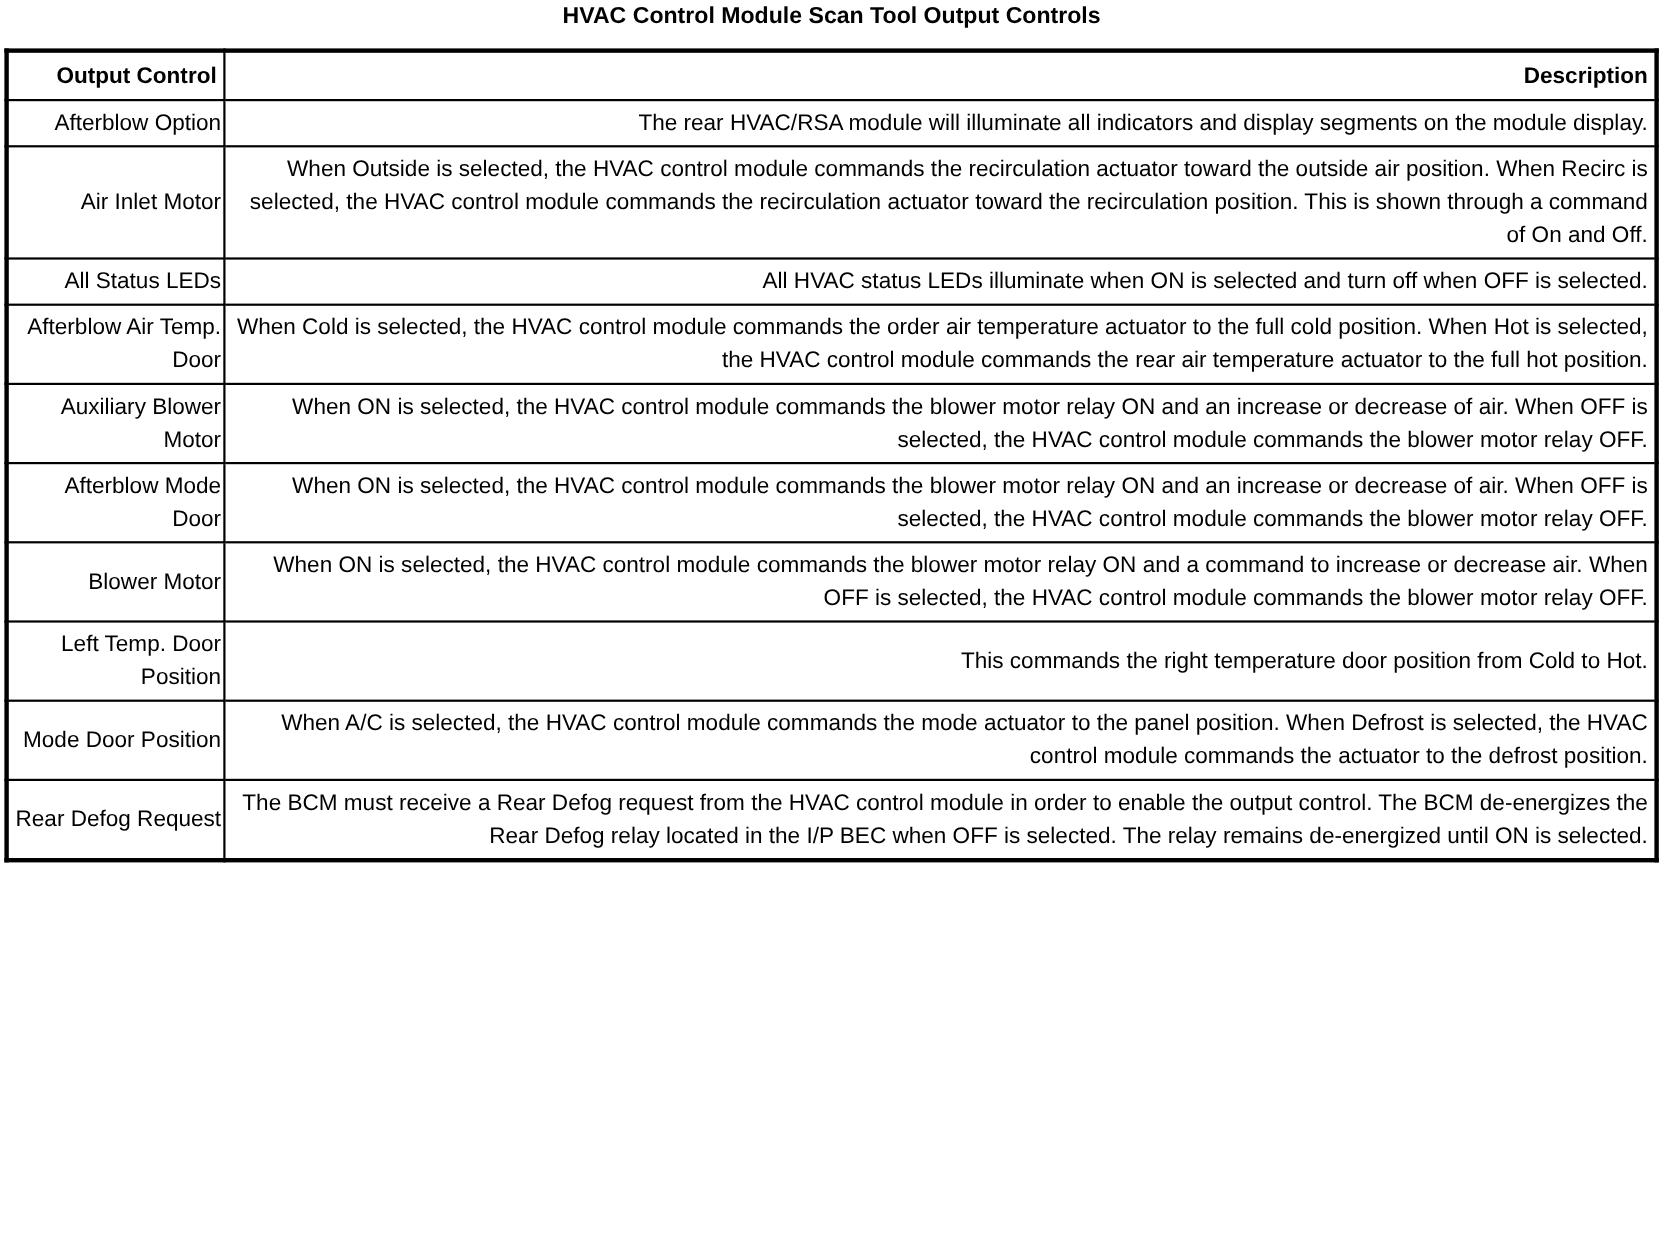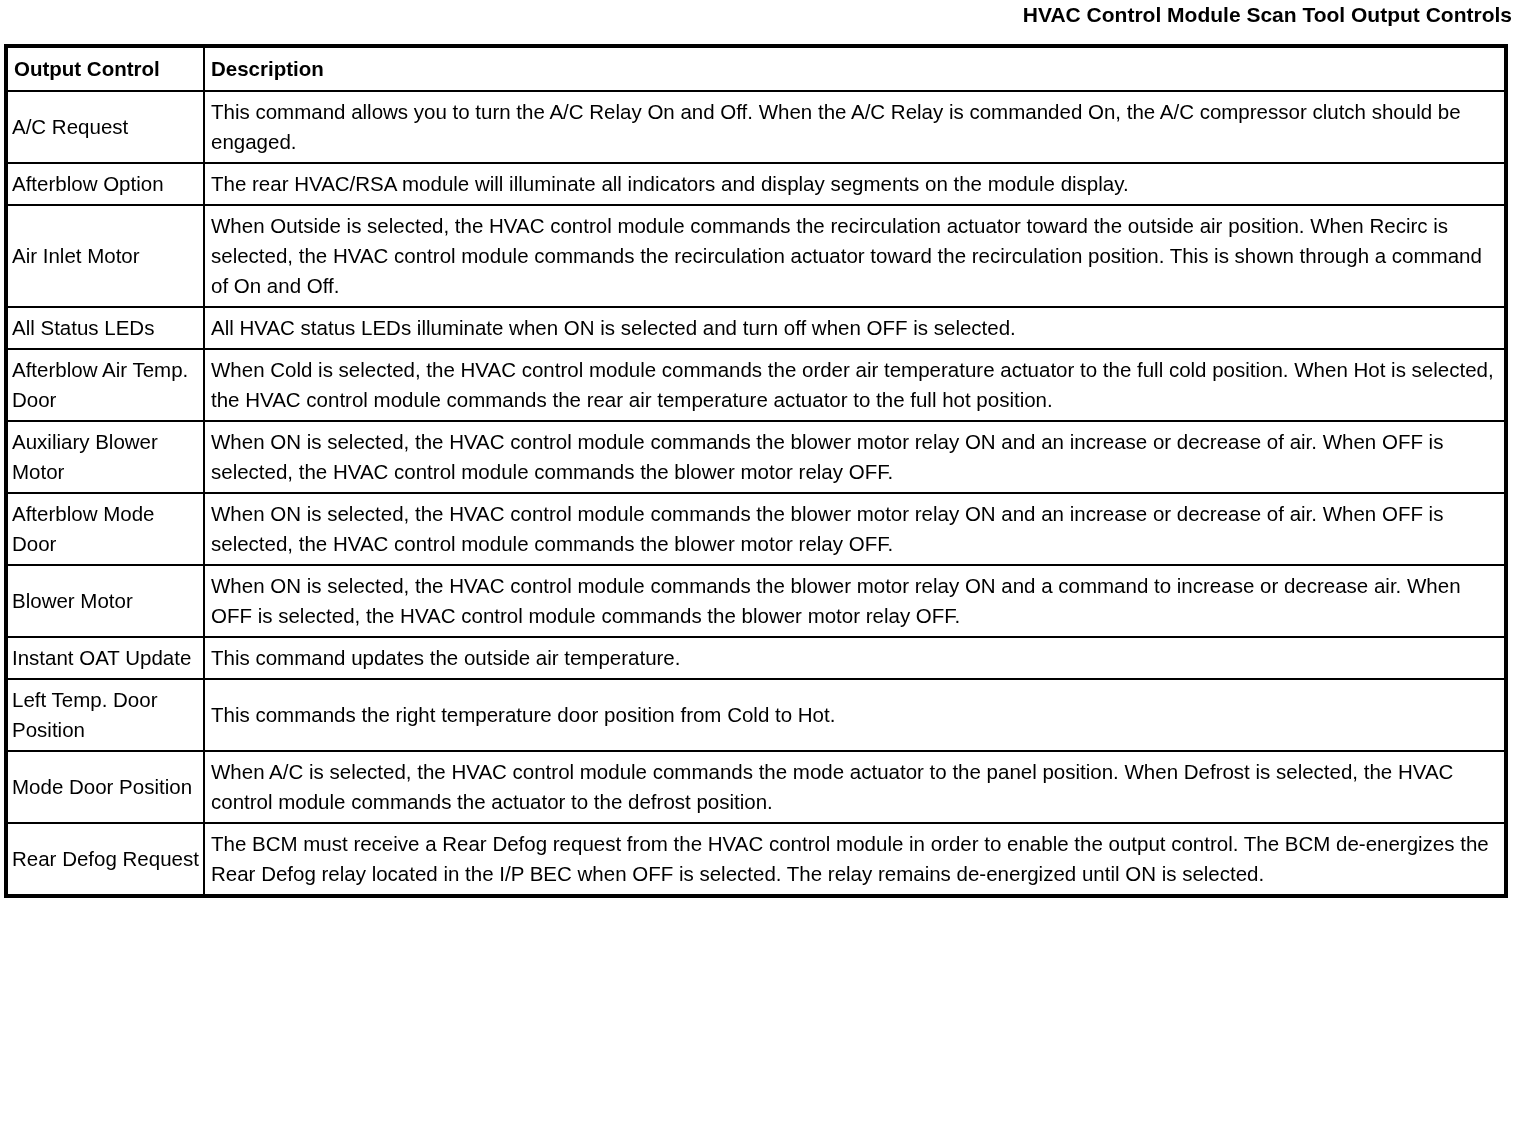--- a/index.html
+++ b/index.html
@@ -14,21 +14,21 @@
     overflow: hidden;
     font-family: "Liberation Sans", "DejaVu Sans", sans-serif;
     color: #000000;
   }
   .title {
     position: absolute;
     top: 0;
     left: 0;
     width: 1512px;
     height: 30px;
-    text-align: right;
+    text-align: center;
     font-weight: bold;
     font-size: 21px;
     line-height: 30px;
     letter-spacing: 0px;
   }
   table.outputs {
     position: absolute;
     top: 44px;
     left: 4px;
     width: 1504px;
@@ -38,21 +38,21 @@
   }
   table.outputs col.c1 { width: 198px; }
   table.outputs col.c2 { width: auto; }
   table.outputs th,
   table.outputs td {
     border: 2px solid #000000;
     padding: 0 6px;
     font-size: 20.5px;
     line-height: 30px;
     vertical-align: middle;
-    text-align: left;
+    text-align: right;
   }
   table.outputs th {
     font-weight: bold;
     height: 38px;
     padding-top: 2px;
     padding-bottom: 2px;
   }
   table.outputs th.desc-head {
   }
   table.outputs td {
@@ -75,24 +75,20 @@
     <col class="c2">
   </colgroup>
   <thead>
     <tr>
       <th>Output Control</th>
       <th class="desc-head">Description</th>
     </tr>
   </thead>
   <tbody>
     <tr>
-      <td class="ctrl">A/C Request</td>
-      <td>This command allows you to turn the A/C Relay On and Off. When the A/C Relay is commanded On, the A/C compressor clutch should be engaged.</td>
-    </tr>
-    <tr>
       <td class="ctrl">Afterblow Option</td>
       <td>The rear HVAC/RSA module will illuminate all indicators and display segments on the module display.</td>
     </tr>
     <tr>
       <td class="ctrl">Air Inlet Motor</td>
       <td>When Outside is selected, the HVAC control module commands the recirculation actuator toward the outside air position. When Recirc is selected, the HVAC control module commands the recirculation actuator toward the recirculation position. This is shown through a command of On and Off.</td>
     </tr>
     <tr>
       <td class="ctrl">All Status LEDs</td>
       <td>All HVAC status LEDs illuminate when ON is selected and turn off when OFF is selected.</td>
@@ -107,24 +103,20 @@
     </tr>
     <tr>
       <td class="ctrl">Afterblow Mode Door</td>
       <td>When ON is selected, the HVAC control module commands the blower motor relay ON and an increase or decrease of air. When OFF is selected, the HVAC control module commands the blower motor relay OFF.</td>
     </tr>
     <tr>
       <td class="ctrl">Blower Motor</td>
       <td>When ON is selected, the HVAC control module commands the blower motor relay ON and a command to increase or decrease air. When OFF is selected, the HVAC control module commands the blower motor relay OFF.</td>
     </tr>
     <tr>
-      <td class="ctrl">Instant OAT Update</td>
-      <td>This command updates the outside air temperature.</td>
-    </tr>
-    <tr>
       <td class="ctrl">Left Temp. Door Position</td>
       <td>This commands the right temperature door position from Cold to Hot.</td>
     </tr>
     <tr>
       <td class="ctrl">Mode Door Position</td>
       <td>When A/C is selected, the HVAC control module commands the mode actuator to the panel position. When Defrost is selected, the HVAC control module commands the actuator to the defrost position.</td>
     </tr>
     <tr>
       <td class="ctrl">Rear Defog Request</td>
       <td>The BCM must receive a Rear Defog request from the HVAC control module in order to enable the output control. The BCM de-energizes the Rear Defog relay located in the I/P BEC when OFF is selected. The relay remains de-energized until ON is selected.</td>

